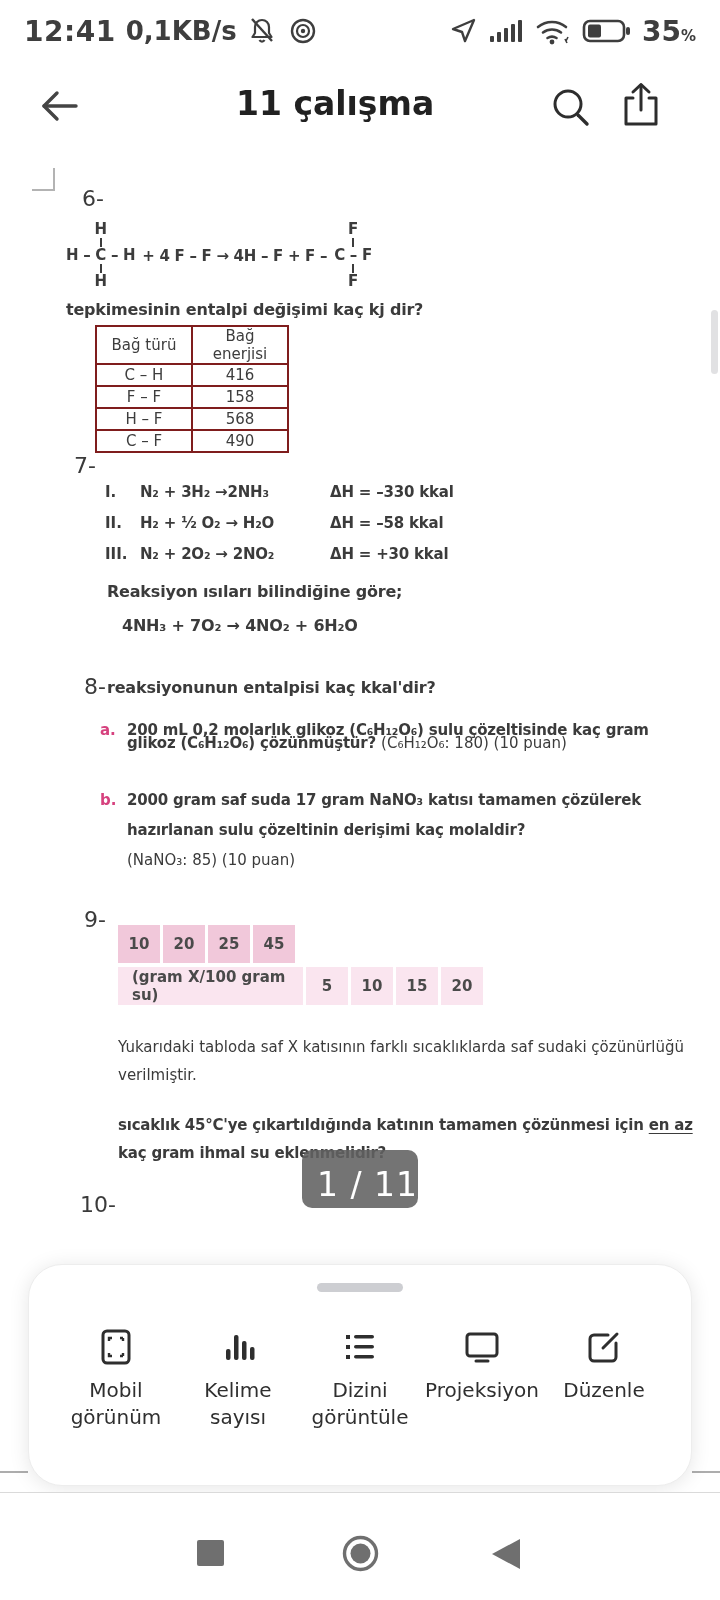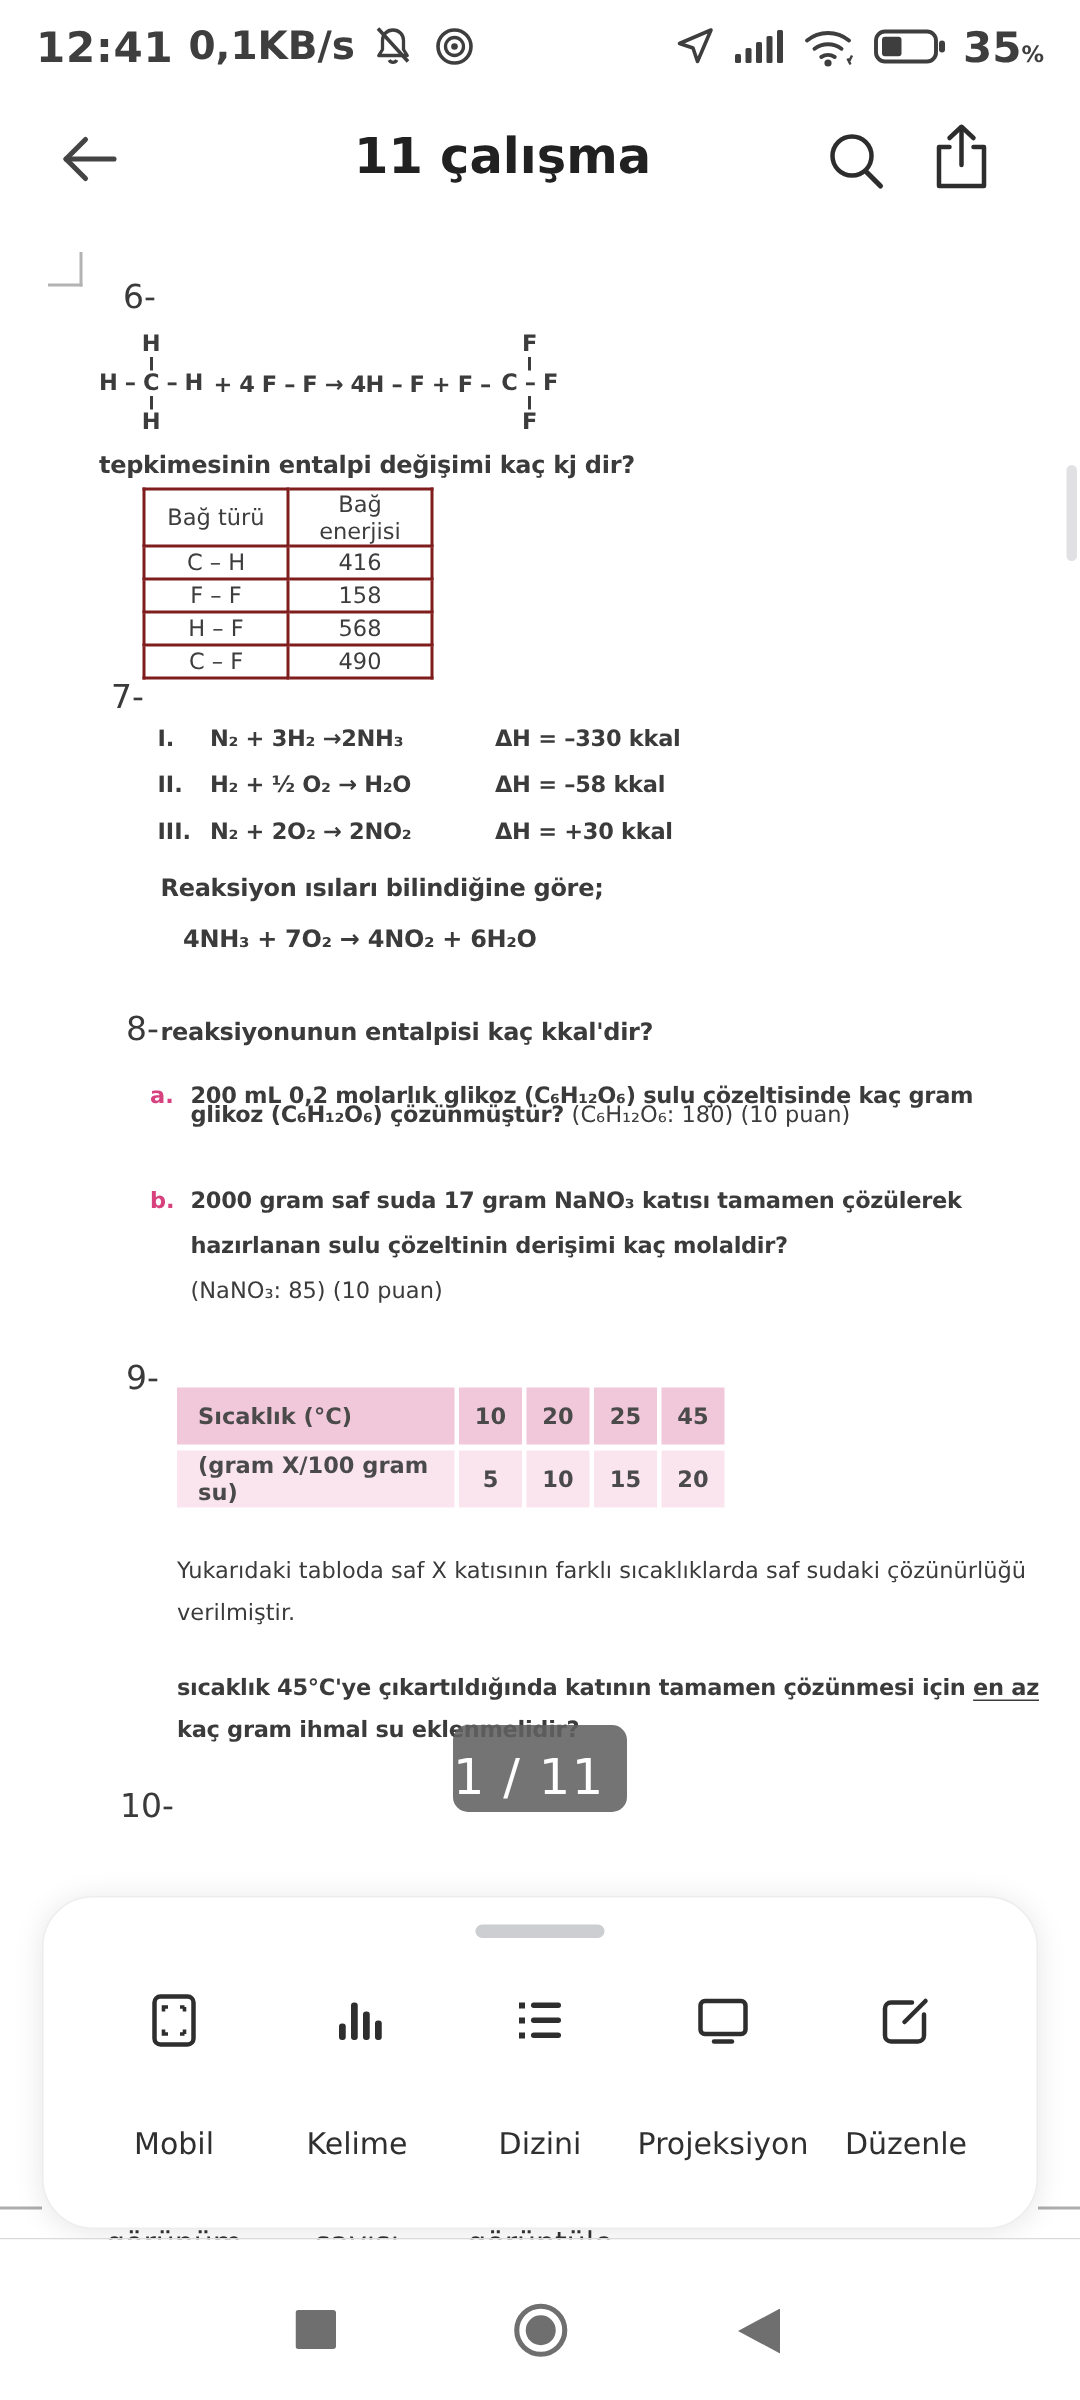--- a/index.html
+++ b/index.html
@@ -54,31 +54,31 @@
 
   
   .pinktable { position:absolute; left:118px; top:775px; width:366px; display:flex; flex-direction:column; gap:4px; font-size:15px; font-weight:700; color:#4a4a4a; }
   .pinkrow { display:flex; gap:3px; }
   .pinkrow .lbl { width:185px; height:38px; display:flex; align-items:center; padding-left:14px; }
   .pinkrow .val { width:42px; height:38px; display:flex; align-items:center; justify-content:center; }
   .row1 .lbl, .row1 .val { background:#f1c8da; }
   .row2 .lbl, .row2 .val { background:#fae5ef; }
 
   
-  .toast { position:absolute; left:302px; top:1150px; width:116px; height:58px; background:rgba(97,97,97,0.88); border-radius:10px; display:flex; align-items:flex-end; justify-content:flex-start; padding-bottom:4px; z-index:5; }
+  .toast { position:absolute; left:302px; top:1150px; width:116px; height:58px; background:rgba(97,97,97,0.88); border-radius:10px; display:flex; align-items:flex-end; justify-content:flex-end; padding-bottom:4px; z-index:5; }
   .toast span { color:#fff; font-size:33px; letter-spacing:1px; white-space:nowrap; }
 
   
   .scroll-thumb { position:absolute; right:2px; top:310px; width:7px; height:64px; background:#e1e1e3; border-radius:4px; }
 
   
   .sheet { position:absolute; left:28px; top:1264px; width:664px; height:222px; background:#fff; border:1px solid #ededed; border-radius:34px; box-shadow:0 2px 20px rgba(0,0,0,0.10); z-index:6; }
   .handle { position:absolute; left:50%; top:18px; transform:translateX(-50%); width:86px; height:9px; border-radius:5px; background:#cdced2; cursor:grab; }
   .tools { position:absolute; left:0; top:64px; width:100%; display:grid; grid-template-columns:repeat(5,1fr); padding:0 26px; }
-  .tool { display:flex; flex-direction:column; align-items:center; cursor:pointer;gap:39px; }
+  .tool { display:flex; flex-direction:column; align-items:center; cursor:pointer; }
   .tool .ticon { width:36px; height:36px; margin-bottom:12px; }
   .tool .tl { font-size:20px; color:#2f2f2f; line-height:27px; text-align:center; white-space:nowrap; }
 
   
   .page-edge { position:absolute; height:2px; background:#adadad; top:1471px; z-index:4; }
   .nav-divider { position:absolute; left:0; top:1492px; width:720px; height:1px; background:#dadada; z-index:7; }
   .navbar { position:absolute; left:0; top:1493px; width:720px; height:107px; background:#fff; z-index:7; }
   .nav-btn { position:absolute; cursor:pointer; }
 </style>
 </head>
@@ -247,21 +247,20 @@
 
     <div class="line pink fs15" style="left:100px; top:641px;">b.</div>
     <div class="line b fs15" style="left:127px; top:641px;">2000 gram saf suda 17 gram NaNO₃ katısı tamamen çözülerek</div>
     <div class="line b fs15" style="left:127px; top:671px;">hazırlanan sulu çözeltinin derişimi kaç molaldir?</div>
     <div class="line r fs15" style="left:127px; top:701px;">(NaNO₃: 85) (10 puan)</div>
 
     <div class="qnum" style="left:84px; top:757px;">9-</div>
 
     <div class="pinktable">
       <div class="pinkrow row1">
-        <div class="lbl">Sıcaklık (°C)</div>
         <div class="val">10</div>
         <div class="val">20</div>
         <div class="val">25</div>
         <div class="val">45</div>
       </div>
       <div class="pinkrow row2">
         <div class="lbl">(gram X/100 gram su)</div>
         <div class="val">5</div>
         <div class="val">10</div>
         <div class="val">15</div>

